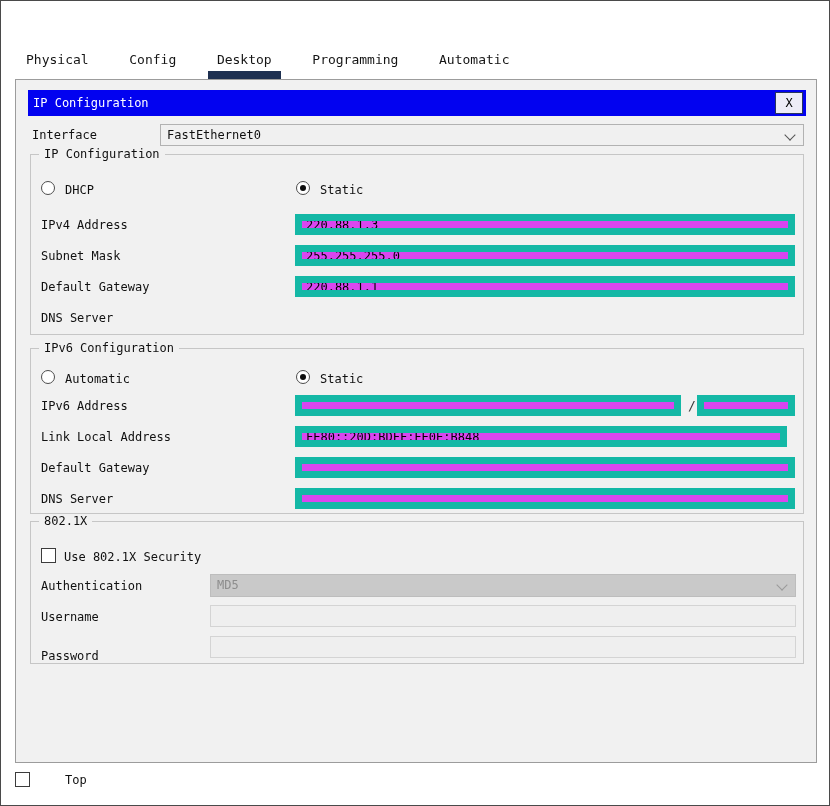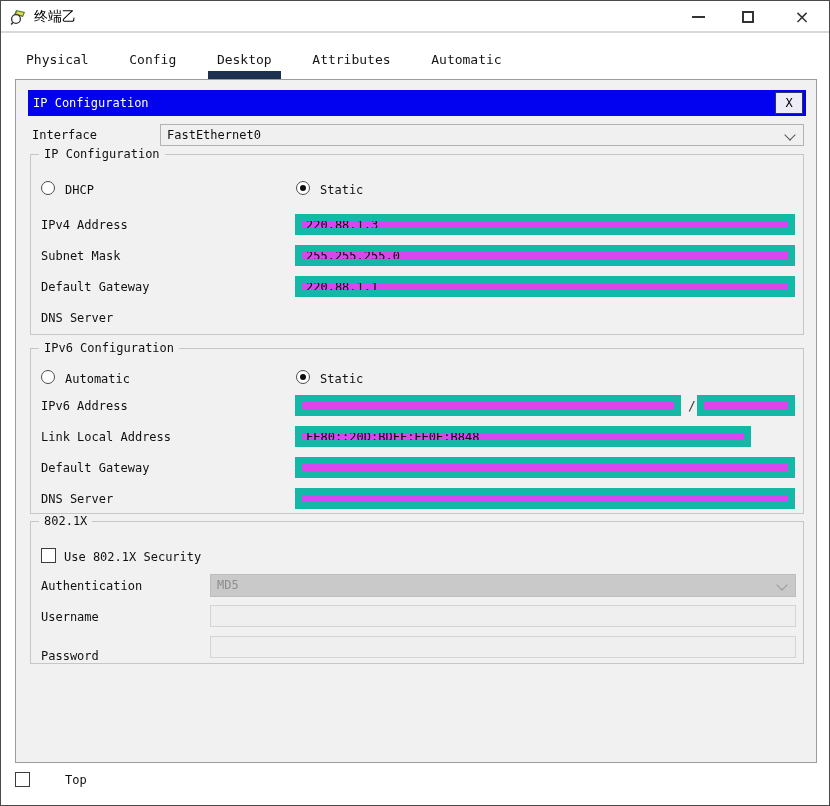--- a/index.html
+++ b/index.html
@@ -72,44 +72,26 @@
   .slash { position:absolute; font-size:13px; color:#3a3a3a; }
 
   .footer-chk { position:absolute; left:14px; top:771px; }
   .footer-lbl { position:absolute; left:36px; top:772px; font-size:12px; color:#101010;margin-left:28px; }
 </style>
 </head>
 <body>
 
 <div class="window">
 
-  <div class="titlebar">
-    <svg class="app-icon" viewBox="0 0 18 18">
-      <polygon points="6,2 15,4 13,9 4,7" fill="#3f7d23"></polygon>
-      <polygon points="7,3.2 13.6,4.8 12.6,7.6 6.2,6" fill="#e8d44d"></polygon>
-      <circle cx="6" cy="11" r="4.4" fill="#ffffff" stroke="#333" stroke-width="1.3"></circle>
-      <line x1="2.8" y1="14.4" x2="1.2" y2="16.4" stroke="#333" stroke-width="1.6"></line>
-    </svg>
-    <span class="win-title">终端乙</span>
-    <span class="ctrl ctrl-min">
-        <span class="min-glyph"></span>
-      </span>
-    <span class="ctrl ctrl-max">
-        <span class="max-glyph"></span>
-      </span>
-    <span class="ctrl ctrl-close">
-        <span class="close-glyph">×</span>
-      </span>
-  </div>
 
   <div class="tabstrip">
     <span class="tab">Physical</span>
     <span class="tab">Config</span>
     <span class="tab selected">Desktop</span>
-    <span class="tab">Attributes</span>
+    <span class="tab">Programming</span>
     <span class="tab">Automatic</span>
   </div>
 
   <div class="panel">
 
     <div class="bluebar">
       <span>IP Configuration</span>
       <button class="xbtn">X</button>
     </div>
 
@@ -146,21 +128,21 @@
       <span class="lbl" style="left:34px; top:23px;">Automatic</span>
       <span class="radio checked" style="left:265px; top:21px;"></span>
       <span class="lbl" style="left:289px; top:23px;">Static</span>
 
       <span class="lbl" style="left:10px; top:50px;">IPv6 Address</span>
       <input class="tinput" style="left: 264px; top: 46px; width: 386px;" value="">
       <span class="slash" style="left:657px; top:49px;">/</span>
       <input class="tinput" style="left: 666px; top: 46px; width: 98px;" value="">
 
       <span class="lbl" style="left:10px; top:81px;">Link Local Address</span>
-      <input class="tinput" style="left: 264px; top: 77px; width: 456px;" value="FE80::20D:BDFF:FE0E:B848">
+      <input class="tinput" style="left: 264px; top: 77px; width: 492px;" value="FE80::20D:BDFF:FE0E:B848">
 
       <span class="lbl" style="left:10px; top:112px;">Default Gateway</span>
       <input class="tinput" style="left: 264px; top: 108px; width: 500px;" value="">
 
       <span class="lbl" style="left:10px; top:143px;">DNS Server</span>
       <input class="tinput" style="left: 264px; top: 139px; width: 500px;" value="">
     </div>
 
     <div class="group g3">
       <span class="legend">802.1X</span>

